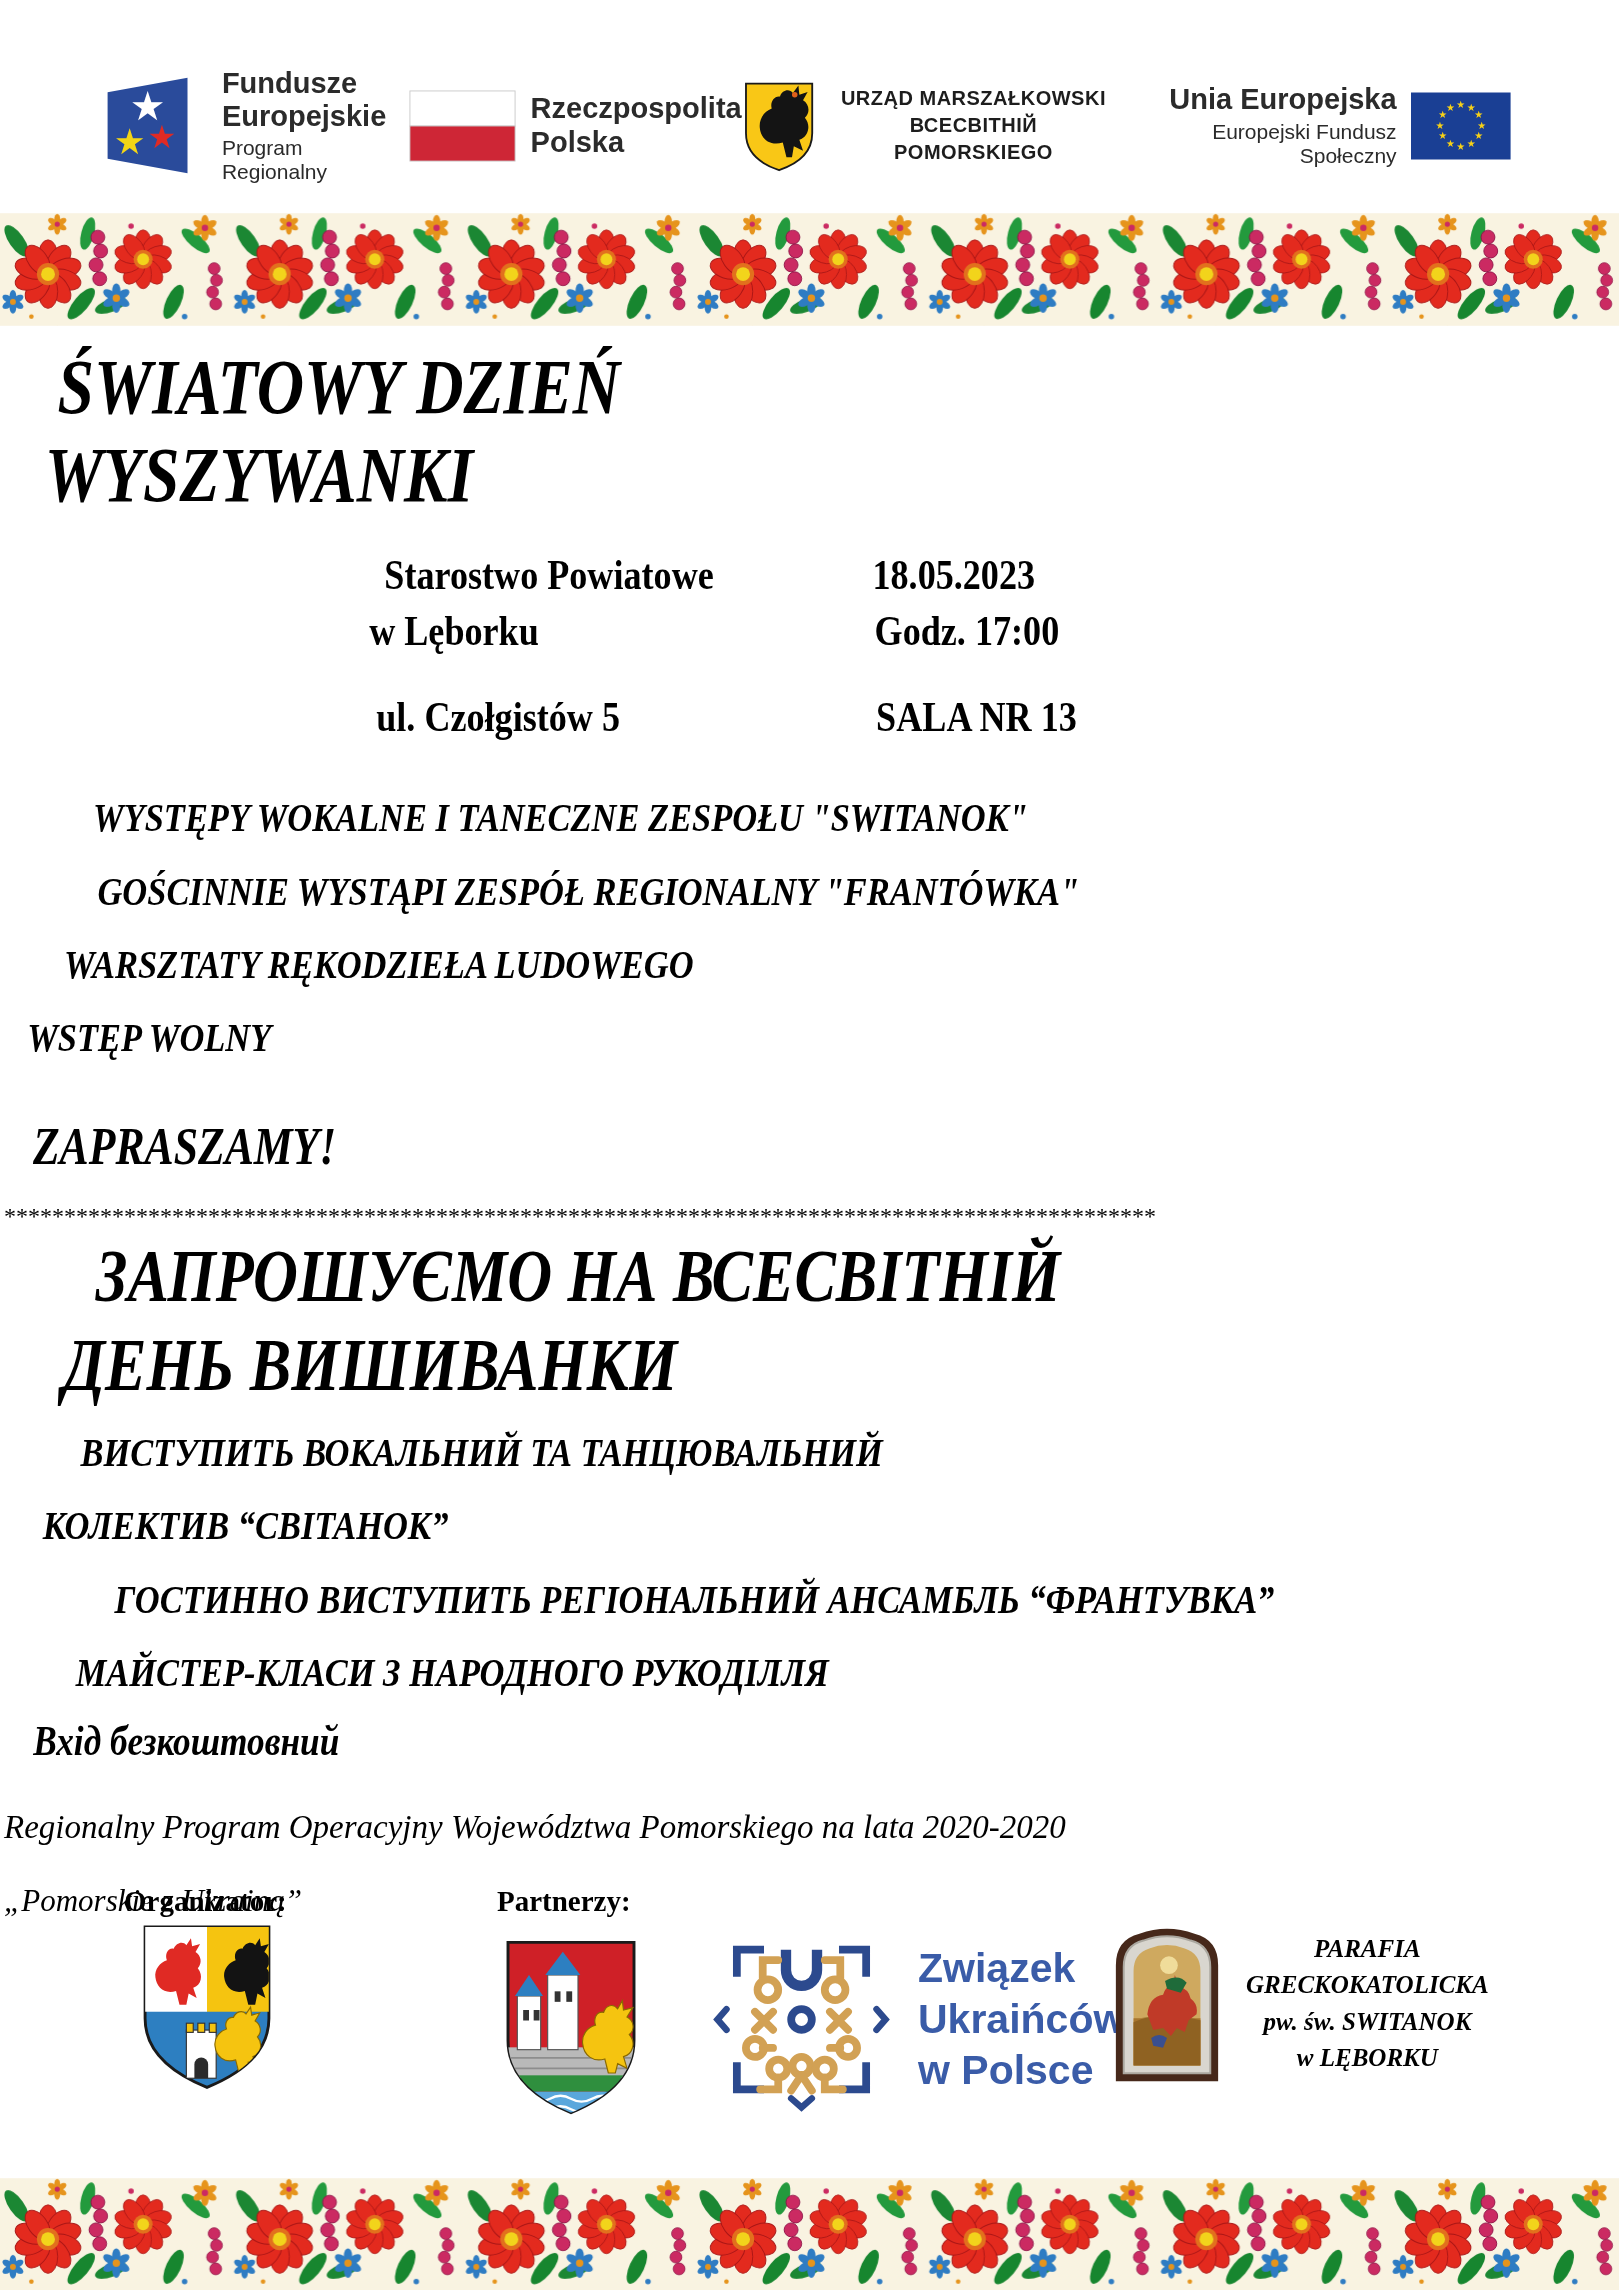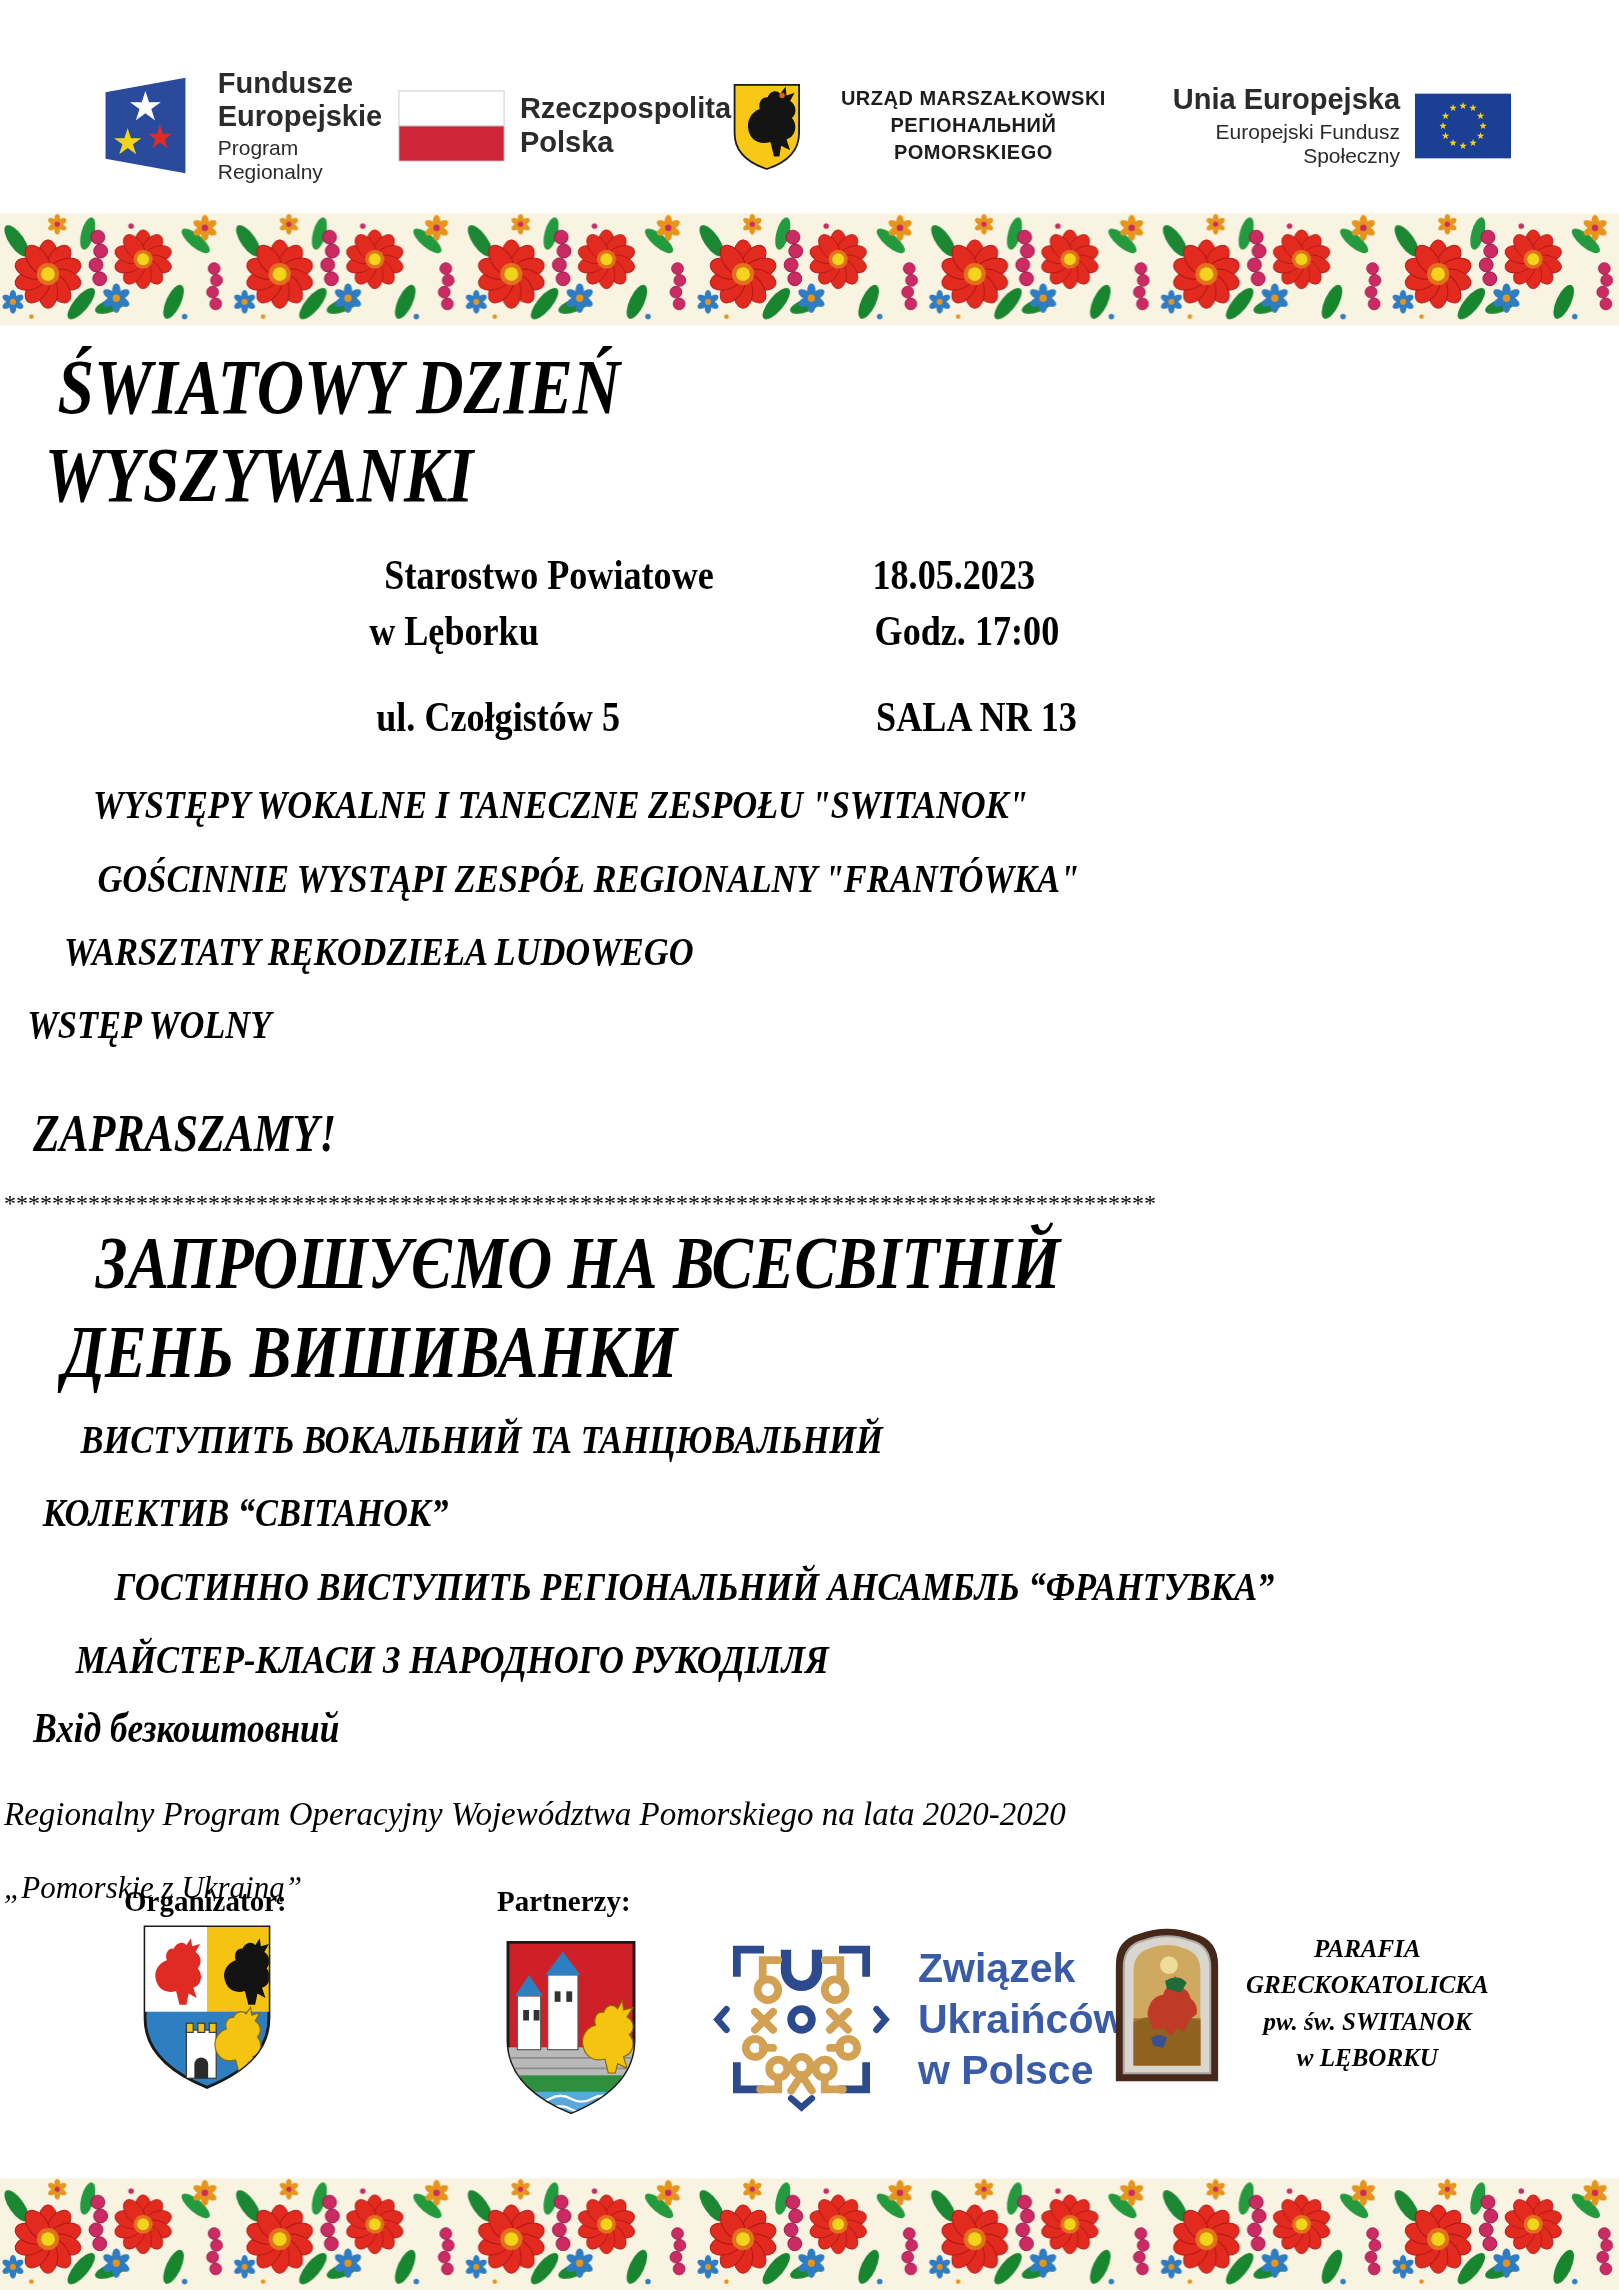--- a/index.html
+++ b/index.html
@@ -18,21 +18,21 @@
   
   .floral{position:absolute;left:0;width:1620px;height:113px;line-height:0;}
   .floral-top{top:213px;}
   .floral-bottom{bottom:0;}
   
   .content{position:absolute;top:343px;left:4px;width:1441px;}
   .cond{display:inline-block;transform:scaleX(.84);transform-origin:center;white-space:nowrap;}
   .title{font-size:78px;font-weight:bold;font-style:italic;line-height:1.13;}
   .details{display:flex;justify-content:center;gap:111px;margin-top:28px;font-size:43px;font-weight:bold;line-height:1.3;}
   .details .third{margin-top:29.5px;}
-  .program-pl{margin-top:35px;}
+  .program-pl{margin-top:48px;}
   .program-pl .line{font-size:41px;font-weight:bold;font-style:italic;margin:22px 0;line-height:1.25;}
   .invite{font-size:52px;font-weight:bold;font-style:italic;margin-top:54px;}
   .divider{font-size:24px;margin-top:28px;letter-spacing:0;line-height:1;}
   .title-ua{font-size:74px;font-weight:bold;font-style:italic;line-height:1.2;margin-top:3.7px;}
   .program-ua{margin-top:5px;}
   .program-ua .line{font-size:41px;font-weight:bold;font-style:italic;margin:12px 0;line-height:1.5;}
   .entry{font-size:42px;font-weight:bold;font-style:italic;margin-top:13px;}
   .prog-note{font-size:33px;font-style:italic;margin-top:44px;}
   .prog-note2{font-size:31px;font-style:italic;margin-top:37px;}
   
@@ -80,21 +80,21 @@
     </div>
 
     <div class="logo">
       <svg width="76" height="92" viewBox="0 0 80 100">
         <path d="M4,4 H76 V58 Q76,86 40,98 Q4,86 4,58 Z" fill="#f9c716" stroke="#1a1a1a" stroke-width="2"></path>
         <path d="M48,84 L44,68 C30,72 20,64 19,52 C18,42 24,34 32,31 C30,25 34,17 41,18 C43,11 51,9 55,14 L61,6 62,16 71,13 66,22 C73,26 74,36 68,41 C75,49 72,62 62,65 L66,77 56,72 54,84 Z" fill="#141414"></path>
         <circle cx="57" cy="16" r="3" fill="#e0601a"></circle>
       </svg>
       <div class="marshal-text">
         <div>URZĄD MARSZAŁKOWSKI</div>
-        <div>РЕГІОНАЛЬНИЙ POMORSKIEGO</div>
+        <div>ВСЕСВІТНІЙ POMORSKIEGO</div>
       </div>
     </div>
 
     <div class="logo">
       <div class="eu-text">
         <div class="lg-big">Unia Europejska</div>
         <div class="lg-small">Europejski Fundusz Społeczny</div>
       </div>
       <svg width="102" height="68" viewBox="0 0 110 74">
         <rect x="0" y="0" width="110" height="74" fill="#1a3f94"></rect>

